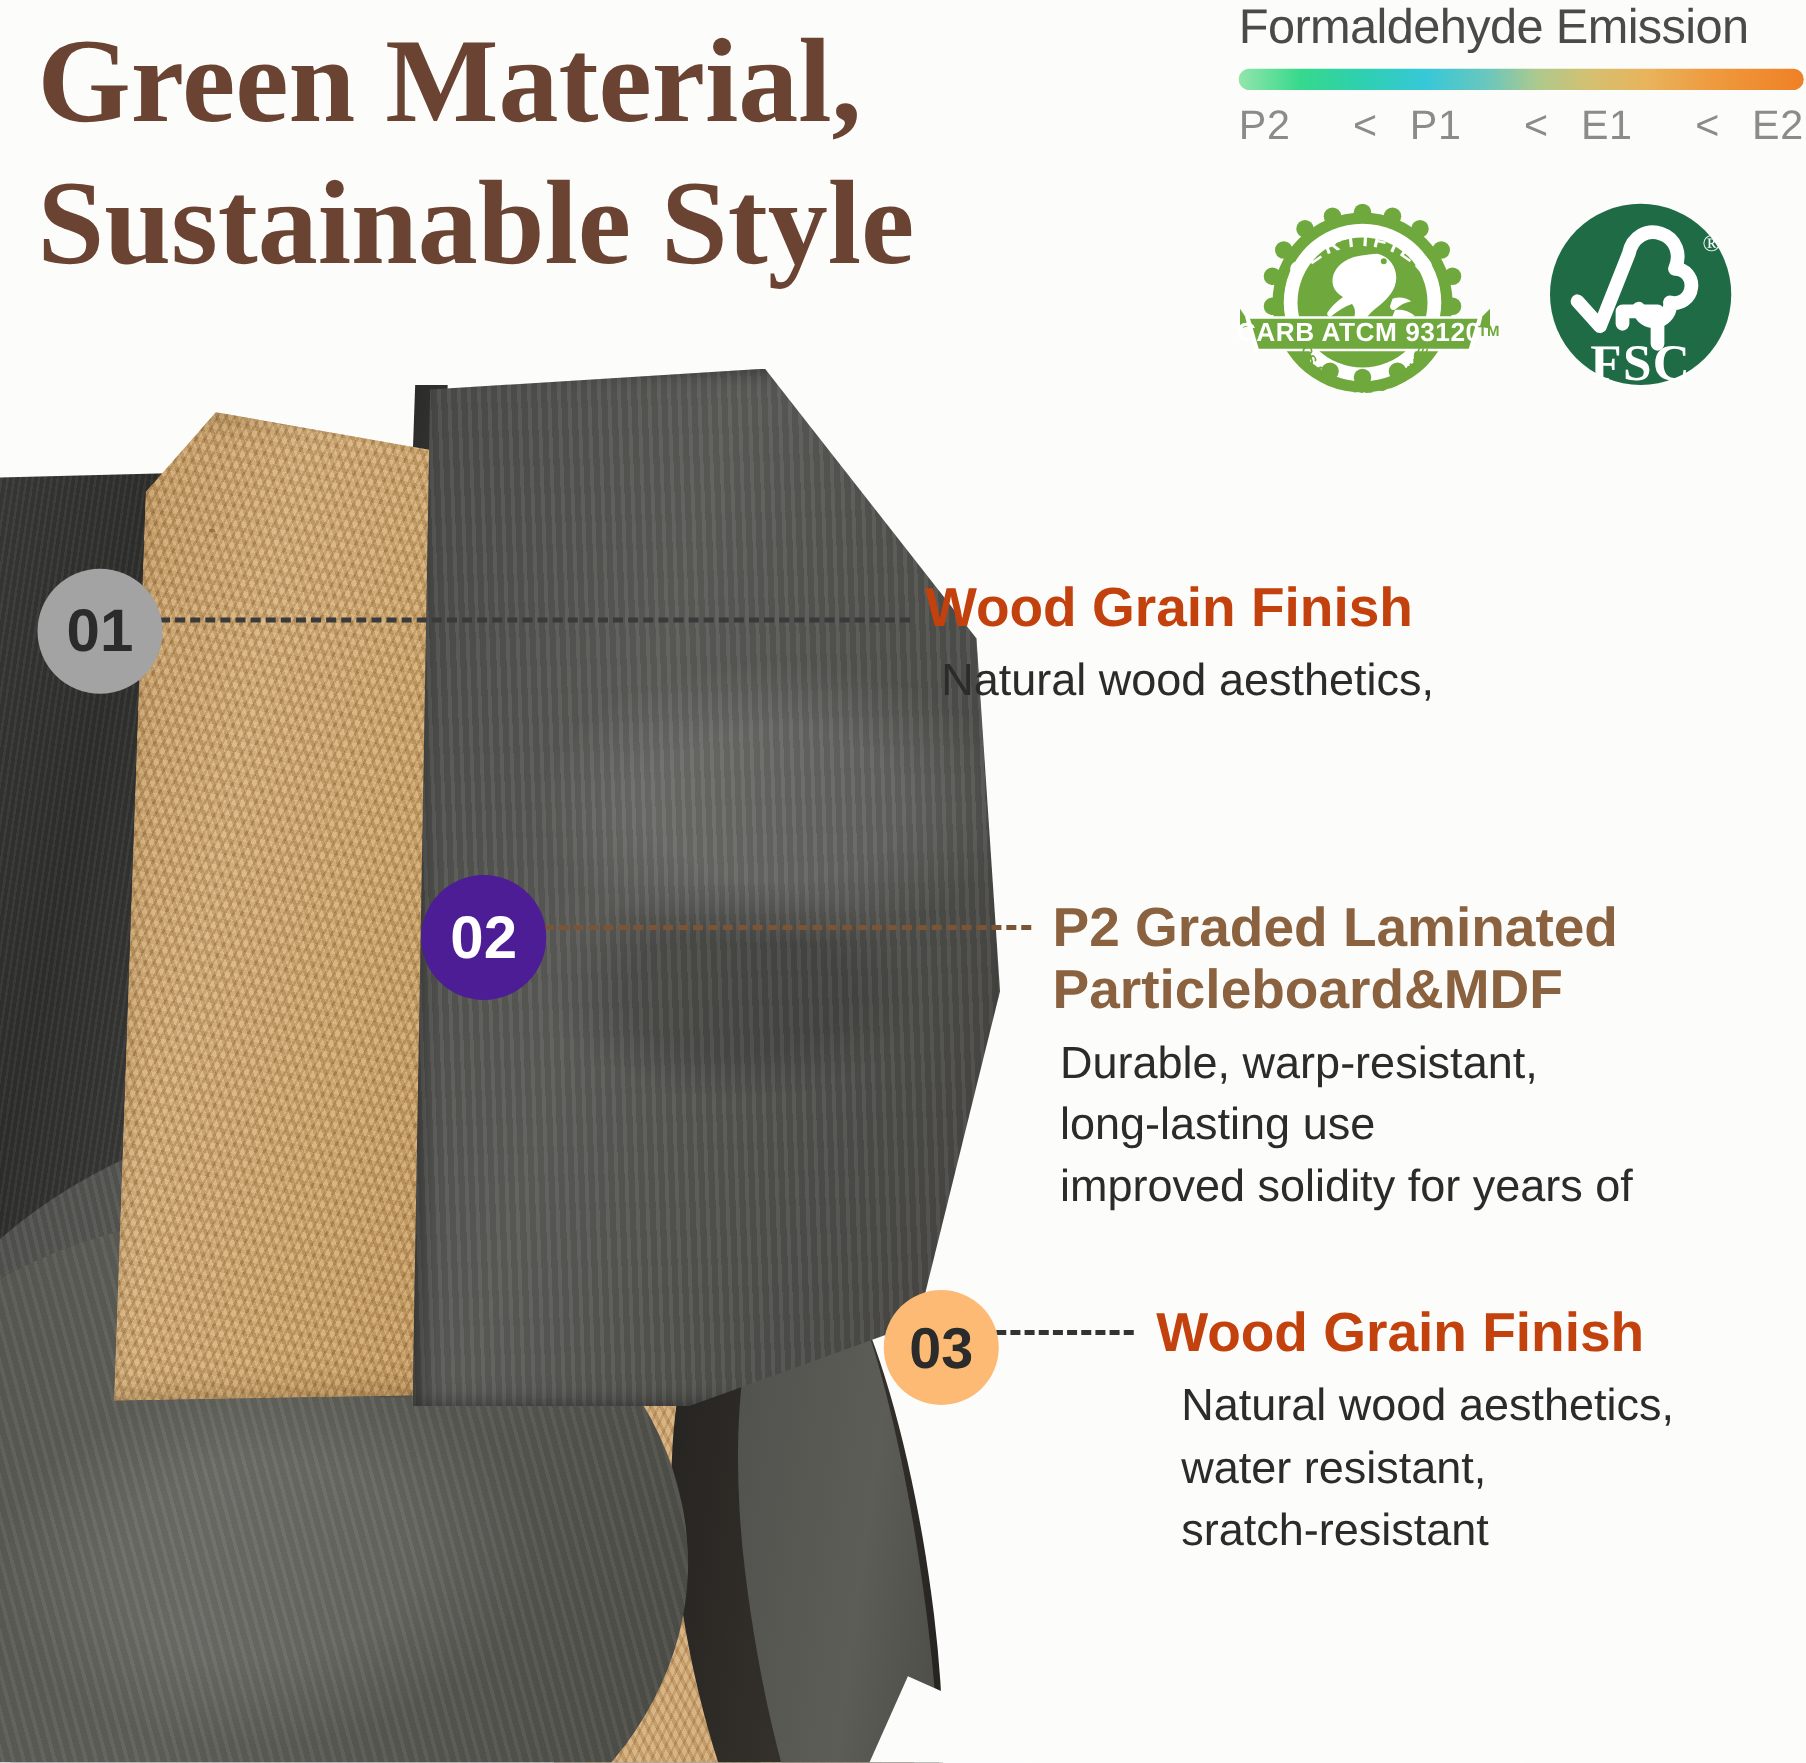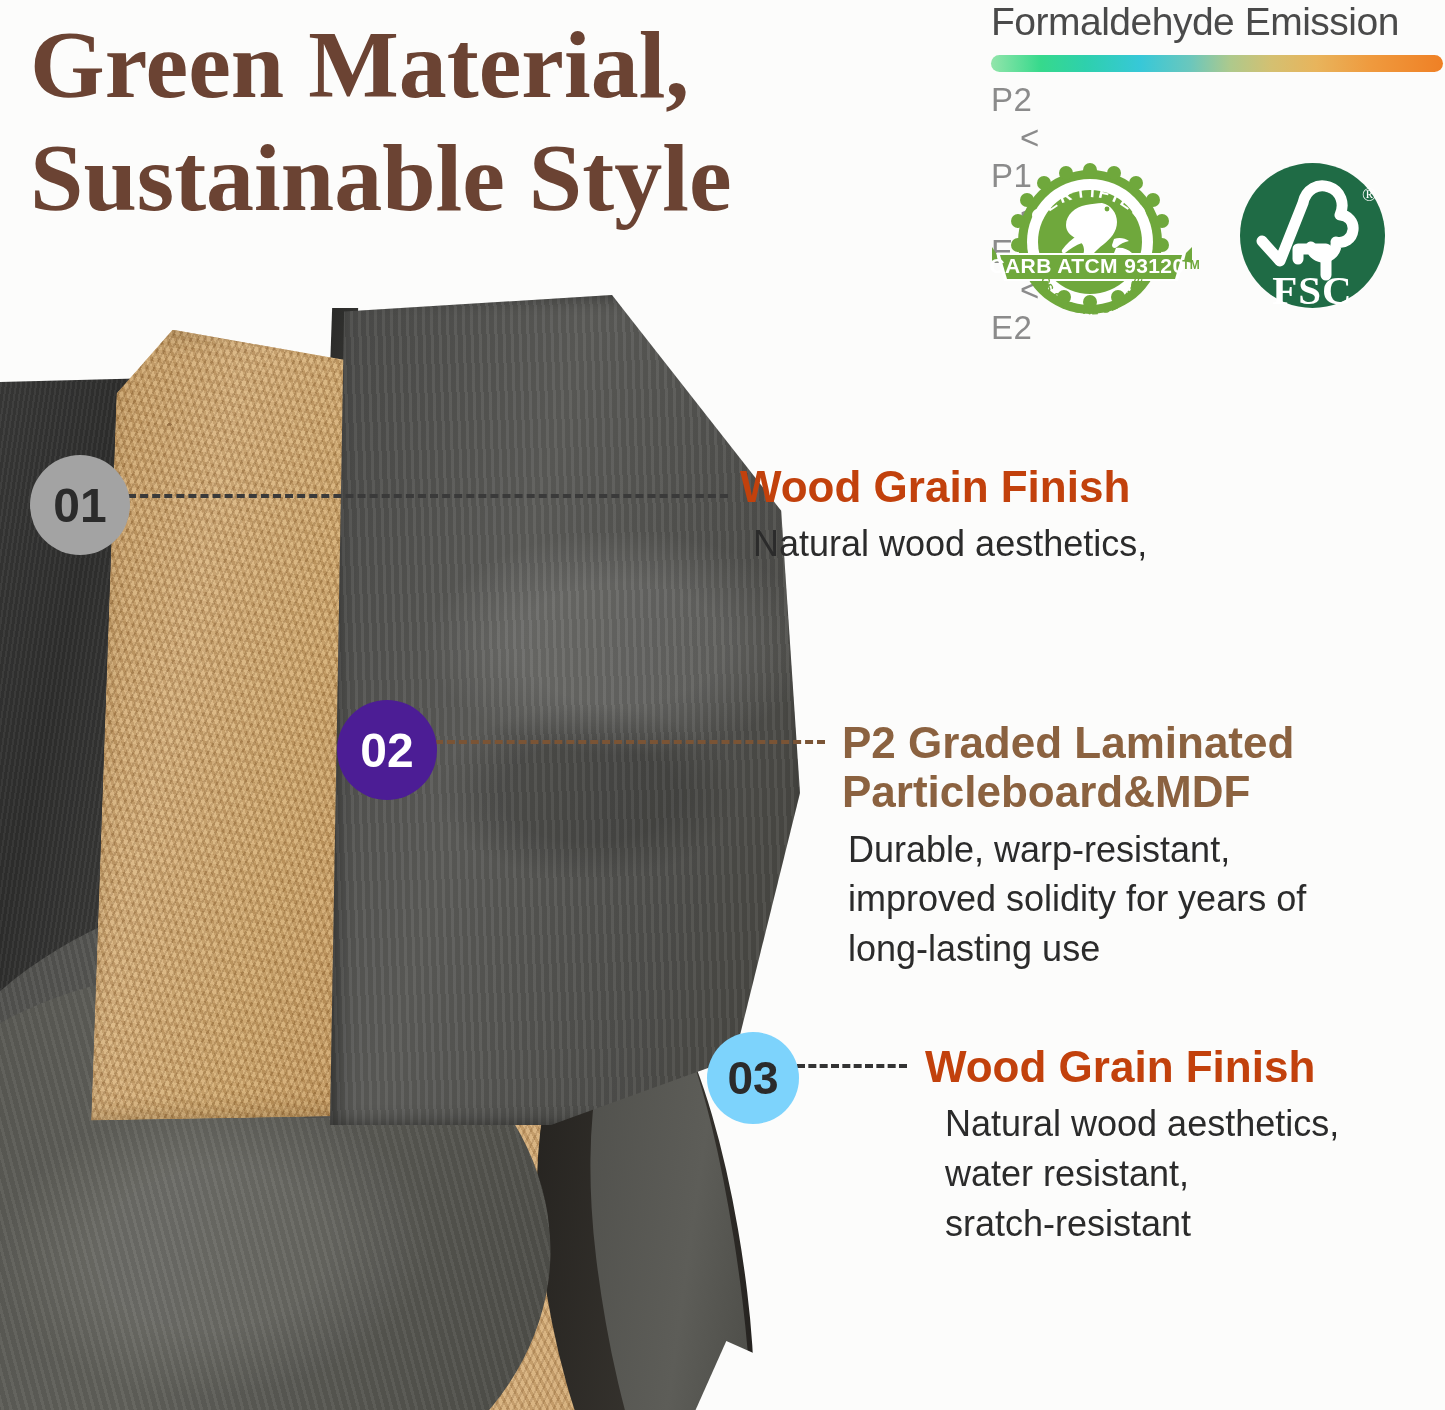--- a/index.html
+++ b/index.html
@@ -62,21 +62,20 @@
       #ef9a3e 84%,
       #ef8025 100%);
   }
   .emission-scale {
     margin-top: 9px;
     display: flex;
     align-items: baseline;
     font-size: 33px;
     color: #8b8b8b;
     letter-spacing: 0.5px;
-    flex-direction: column;
   }
   .emission-scale .lab { width: 72px; text-align: left; }
   .emission-scale .lt  { width: 78px; text-align: center; }
   .emission-scale .lab.last { width: auto; }
 
   
   .cert-row {
     position: absolute;
     right: 55px; top: 160px;
     width: 400px; height: 165px;
@@ -223,21 +222,21 @@
   .badge {
     position: absolute;
     border-radius: 50%;
     display: flex; align-items: center; justify-content: center;
     font-weight: 700;
     letter-spacing: 0px;
     z-index: 40;
   }
   .badge-01 { left: 30px;  top: 455px; width: 100px; height: 100px; background:#a3a3a3; color:#2b2b2b; font-size:48px; }
   .badge-02 { left: 337px; top: 700px; width: 100px; height: 100px; background:#4c1d95; color:#ffffff; font-size:48px; }
-  .badge-03 { left: 707px; top: 1032px; width: 92px;  height: 92px;  background:#7dd3fc; color:#2b2b2b; font-size:46px; }
+  .badge-03 { left: 707px; top: 1032px; width: 92px;  height: 92px;  background:#fdba74; color:#2b2b2b; font-size:46px; }
 
   
   .dash {
     position: absolute;
     z-index: 35;
     height: 0;
   }
   .dash-01 {
     left: 128px; top: 494px; width: 600px;
     border-top: 4px dashed #3a3a3a;
@@ -409,22 +408,22 @@
   </div>
 </div>
 
 <div class="callout callout-02">
   <div class="c-title brown">
     <span class="bl">P2 Graded Laminated</span>
     <span class="bl">Particleboard&amp;MDF</span>
   </div>
   <div class="c-body">
     <span class="bl">Durable, warp-resistant,</span>
+    <span class="bl">long-lasting use</span>
     <span class="bl">improved solidity for years of</span>
-    <span class="bl">long-lasting use</span>
   </div>
 </div>
 
 <div class="callout callout-03">
   <div class="c-title">Wood Grain Finish</div>
   <div class="c-body">
     <span class="bl">Natural wood aesthetics,</span>
     <span class="bl">water resistant,</span>
     <span class="bl">sratch-resistant</span>
   </div>

